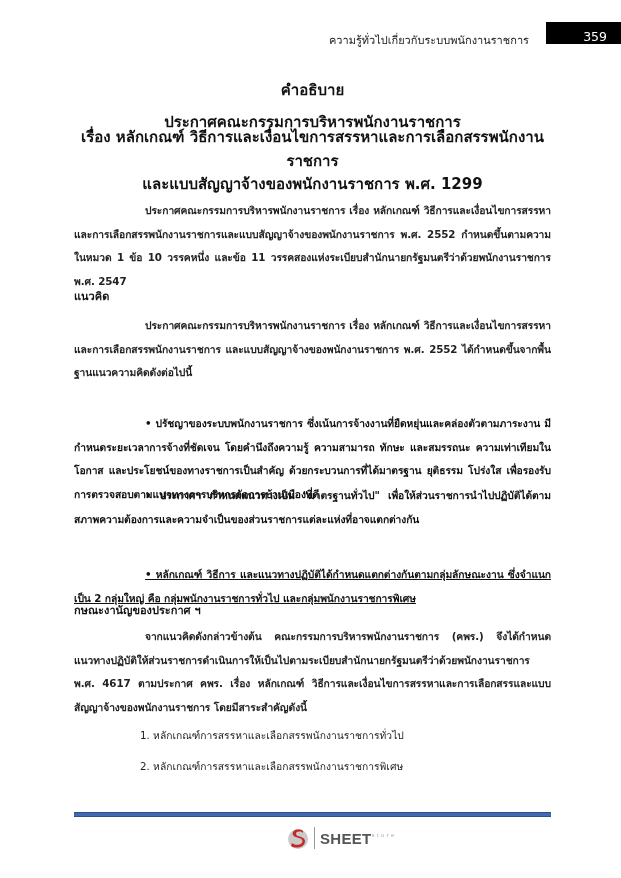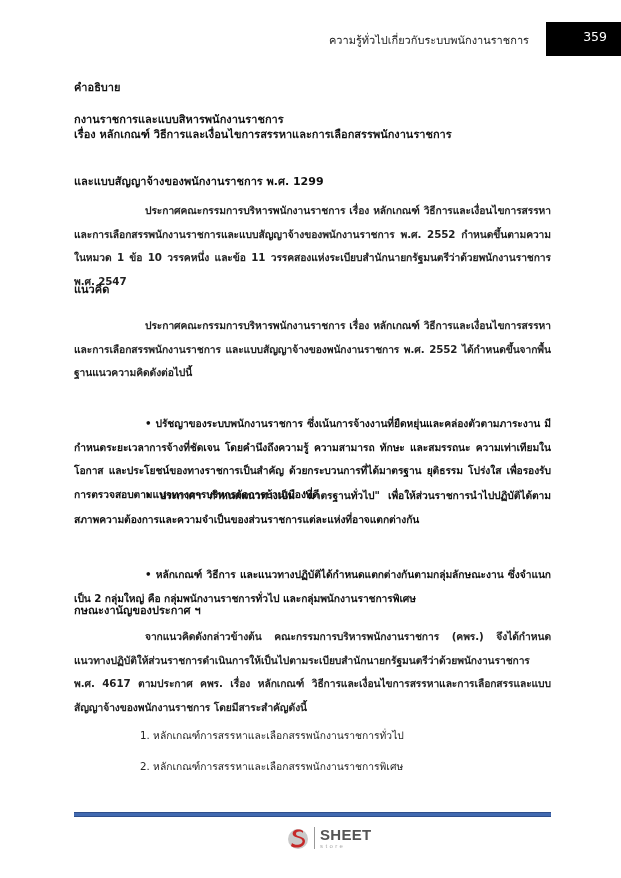--- a/index.html
+++ b/index.html
@@ -6,30 +6,30 @@
   body {
     width: 621px; height: 878px; position: relative; overflow: hidden;
     font-family: "DejaVu Sans", "Liberation Sans", sans-serif;
     color: #1a1a1a;
   }
   .header-title {
     position: absolute; top: 31px; right: 92px;
     font-size: 11px; color: #222;
   }
   .page-num-box {
-    position: absolute; left: 546px; top: 22px; width: 75px; height: 34px;
+    position: absolute; left: 546px; top: 22px; width: 75px; height: 22px;
     background: #000;
   }
   .page-num {
     position: absolute; right: 14px; top: 7px;
     font-size: 12.5px; color: #ffffff;
   }
   .center {
-    position: absolute; left: 74px; width: 477px; text-align: left;
-    font-size: 11px; font-weight: bold; color: #111;
+    position: absolute; left: 74px; width: 477px; text-align: center;
+    font-size: 15px; font-weight: bold; color: #111;
   }
   .para {
     position: absolute; left: 74px; width: 477px;
     font-size: 10.3px; line-height: 23.5px; color: #222;
     text-align: justify; text-align-last: left;
     letter-spacing: -0.1px;
     font-weight: bold;
   }
   .para .indent { display: inline-block; width: 71px; }
   .bold { font-weight: bold; color: #111; margin-top: 20px; }
@@ -47,51 +47,51 @@
   .logo {
     position: absolute; left: 286px; top: 825px; height: 26px;
     display: flex; align-items: center;
   }
   .logo-mark {
     width: 24px; height: 24px; position: relative;
   }
   .logo-sep {
     width: 1px; height: 22px; background: #999; margin: 0 5px 0 4px;
   }
-  .logo-text { display: flex; flex-direction: column; line-height: 1; }
+  .logo-text { display: flex; flex-direction: row; line-height: 1; }
   .logo-sheet {
     font-family: "Liberation Sans", sans-serif; font-weight: bold;
     font-size: 15px; color: #555; letter-spacing: 0.3px;
   }
   .logo-store {
     font-family: "Liberation Sans", sans-serif;
     font-size: 6px; color: #aaa; letter-spacing: 2.4px; margin-top: 1px;
   }
 </style>
 </head>
 <body>
 
 <div class="header-title">ความรู้ทั่วไปเกี่ยวกับระบบพนักงานราชการ</div>
 <div class="page-num-box">
   <span class="page-num">359</span>
 </div>
 
 <div class="center" style="top:78px;">คำอธิบาย</div>
-<div class="center" style="top:110px;">กงานราชการและแบบสิหารพนักงานราชการ</div>
+<div class="center" style="top:110px;">ประกาศคณะกรรมการบริหารพนักงานราชการ</div>
 <div class="center" style="top:125px;">เรื่อง หลักเกณฑ์ วิธีการและเงื่อนไขการสรรหาและการเลือกสรรพนักงานราชการ</div>
 <div class="center" style="top:172px;">และแบบสัญญาจ้างของพนักงานราชการ พ.ศ. 1299</div>
 
 <div class="para" style="top:199px;"><span class="indent"></span><span>ประกาศคณะกรรมการบริหารพนักงานราชการ เรื่อง หลักเกณฑ์ วิธีการและเงื่อนไขการสรรหาและการเลือกสรรพนักงานราชการและแบบสัญญาจ้างของพนักงานราชการ พ.ศ. 2552 กำหนดขึ้นตามความในหมวด 1 ข้อ 10 วรรคหนึ่ง และข้อ 11 วรรคสองแห่งระเบียบสำนักนายกรัฐมนตรีว่าด้วยพนักงานราชการ พ.ศ. 2547</span></div>
 
-<div class="heading" style="top:280px;">แนวคิด</div>
+<div class="heading" style="top:287px;">แนวคิด</div>
 <div class="para" style="top:314px;"><span class="indent"></span><span>ประกาศคณะกรรมการบริหารพนักงานราชการ เรื่อง หลักเกณฑ์ วิธีการและเงื่อนไขการสรรหาและการเลือกสรรพนักงานราชการ และแบบสัญญาจ้างของพนักงานราชการ พ.ศ. 2552 ได้กำหนดขึ้นจากพื้นฐานแนวความคิดดังต่อไปนี้</span></div>
 
 <div class="para bold" style="top:392px;"><span class="indent"></span><span>• ปรัชญาของระบบพนักงานราชการ ซึ่งเน้นการจ้างงานที่ยืดหยุ่นและคล่องตัวตามภาระงาน มีกำหนดระยะเวลาการจ้างที่ชัดเจน โดยคำนึงถึงความรู้ ความสามารถ ทักษะ และสมรรถนะ ความเท่าเทียมในโอกาส และประโยชน์ของทางราชการเป็นสำคัญ ด้วยกระบวนการที่ได้มาตรฐาน ยุติธรรม โปร่งใส เพื่อรองรับการตรวจสอบตามแนวทางการบริหารจัดการบ้านเมืองที่ดี</span></div>
 <div class="para bold" style="top:464px;"><span class="indent"></span><span>• ประกาศฯ กำหนดแนวทางเป็น "มาตรฐานทั่วไป" เพื่อให้ส่วนราชการนำไปปฏิบัติได้ตามสภาพความต้องการและความจำเป็นของส่วนราชการแต่ละแห่งที่อาจแตกต่างกัน</span></div>
-<div class="para bold" style="top:543px;"><span class="indent"></span><span>• หลักเกณฑ์ วิธีการ และแนวทางปฏิบัติได้กำหนดแตกต่างกันตามกลุ่มลักษณะงาน ซึ่งจำแนกเป็น 2 กลุ่มใหญ่ คือ กลุ่มพนักงานราชการทั่วไป และกลุ่มพนักงานราชการพิเศษ</span></div>
+<div class="para bold" style="top:543px;text-decoration:underline;"><span class="indent"></span><span>• หลักเกณฑ์ วิธีการ และแนวทางปฏิบัติได้กำหนดแตกต่างกันตามกลุ่มลักษณะงาน ซึ่งจำแนกเป็น 2 กลุ่มใหญ่ คือ กลุ่มพนักงานราชการทั่วไป และกลุ่มพนักงานราชการพิเศษ</span></div>
 
 <div class="heading" style="top:601px;">กษณะงานัญของประกาศ ฯ</div>
 <div class="para" style="top:625px;"><span class="indent"></span><span>จากแนวคิดดังกล่าวข้างต้น คณะกรรมการบริหารพนักงานราชการ (คพร.) จึงได้กำหนดแนวทางปฏิบัติให้ส่วนราชการดำเนินการให้เป็นไปตามระเบียบสำนักนายกรัฐมนตรีว่าด้วยพนักงานราชการ พ.ศ. 4617 ตามประกาศ คพร. เรื่อง หลักเกณฑ์ วิธีการและเงื่อนไขการสรรหาและการเลือกสรรและแบบสัญญาจ้างของพนักงานราชการ โดยมีสาระสำคัญดังนี้</span></div>
 
 <div class="list-item" style="top:727px;">1. หลักเกณฑ์การสรรหาและเลือกสรรพนักงานราชการทั่วไป</div>
 <div class="list-item" style="top:758px;">2. หลักเกณฑ์การสรรหาและเลือกสรรพนักงานราชการพิเศษ</div>
 
 <div class="rule"></div>
 <div class="logo">
   <div class="logo-mark">

